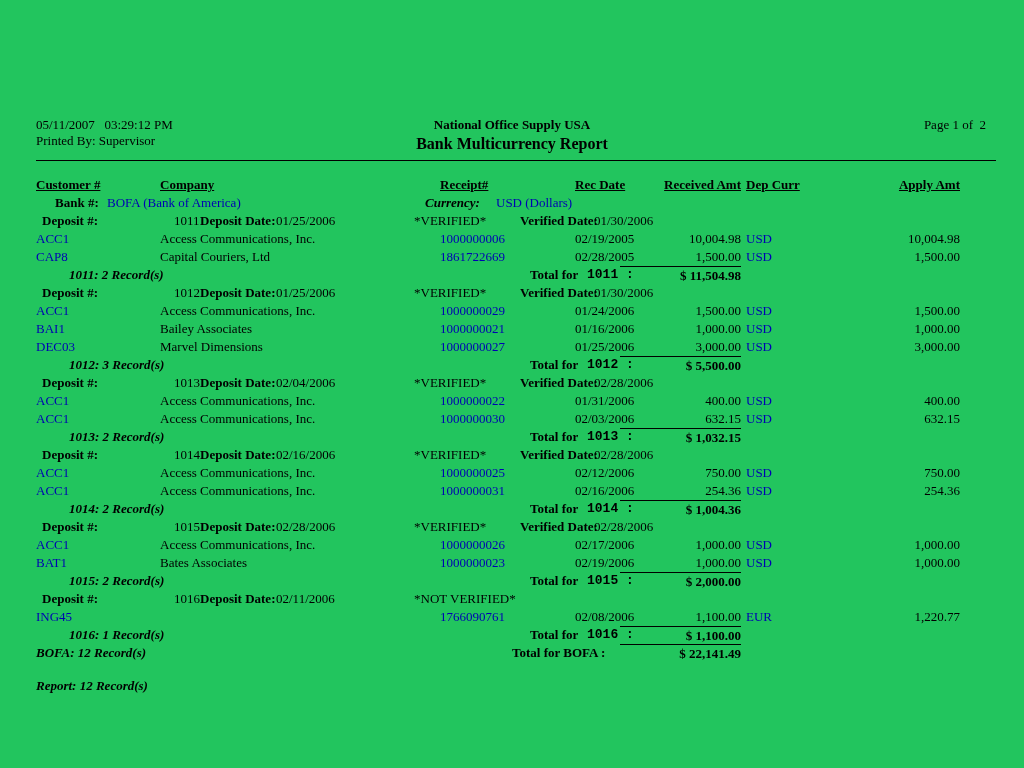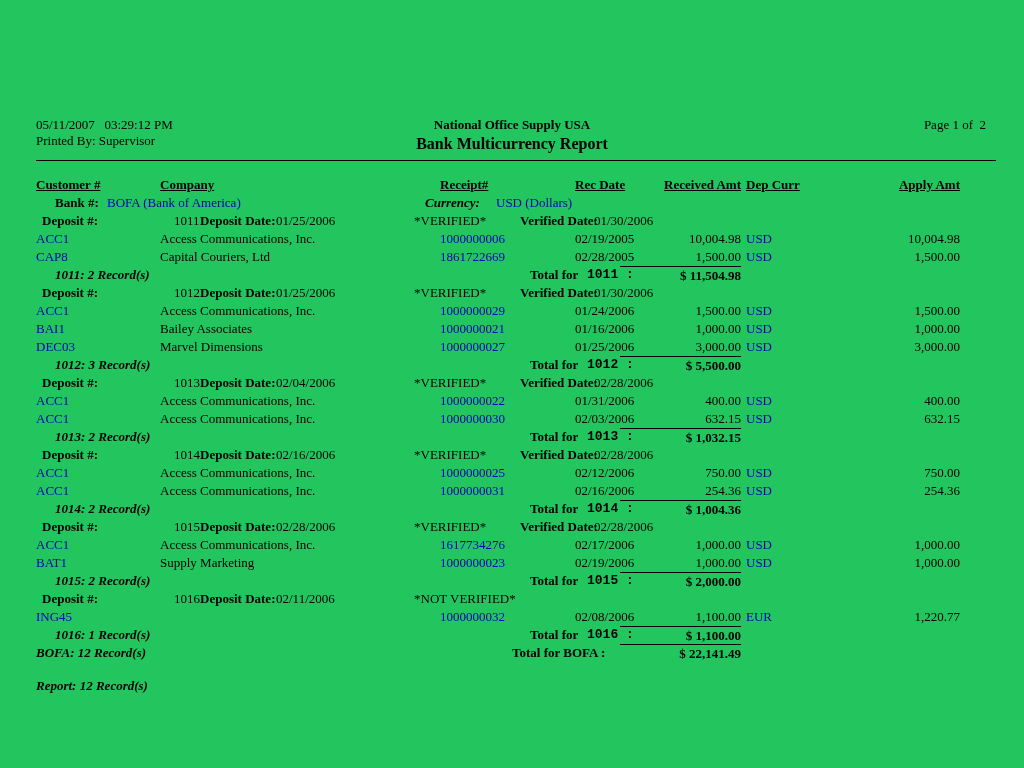--- a/index.html
+++ b/index.html
@@ -35,21 +35,21 @@
   .x-curval{left:496px;}
   
   .x-deplbl{left:42px;}
   .x-depnum{left:130px;margin-left:44px;}
   .x-ddlbl{left:200px;}
   .x-ddval{left:276px;}
   .x-flag{left:390px;margin-left:24px;}
   .x-vdlbl{left:520px;}
   .x-vdval{left:594px;}
   
-  .x-gcount{left:55px;}
+  .x-gcount{left:69px;}
   .x-tfor{left:530px;}
   .x-tkey{left:587px;font-family:Liberation Mono, monospace;}
   .x-tamt{left:620px;width:121px;text-align:right;border-top:1px solid #000;}
   .x-bcount{left:36px;}
   .x-btlabel{left:512px;}
   .report-count-row{margin-top:15px;}
 </style>
 </head>
 <body>
 
@@ -234,29 +234,29 @@
       <span class="x-depnum">1015</span>
       <span class="b x-ddlbl">Deposit Date:</span>
       <span class="x-ddval">02/28/2006</span>
       <span class="x-flag">*VERIFIED*</span>
       <span class="b x-vdlbl">Verified Date:</span>
       <span class="x-vdval">02/28/2006</span>
     </div>
     <div class="row">
       <span class="link x-cust">ACC1</span>
       <span class="x-comp">Access Communications, Inc.</span>
-      <span class="link x-rcpt">1617734276</span>
+      <span class="link x-rcpt">1000000026</span>
       <span class="x-rdate">02/17/2006</span>
       <span class="x-ramt">1,000.00</span>
       <span class="link x-curr">USD</span>
       <span class="x-aamt">1,000.00</span>
     </div>
     <div class="row">
       <span class="link x-cust">BAT1</span>
-      <span class="x-comp">Supply Marketing</span>
+      <span class="x-comp">Bates Associates</span>
       <span class="link x-rcpt">1000000023</span>
       <span class="x-rdate">02/19/2006</span>
       <span class="x-ramt">1,000.00</span>
       <span class="link x-curr">USD</span>
       <span class="x-aamt">1,000.00</span>
     </div>
     <div class="row">
       <span class="b i x-gcount">1015: 2 Record(s)</span>
       <span class="b x-tfor">Total for</span>
       <span class="b x-tkey">1015 :</span>
@@ -265,21 +265,21 @@
 
     <div class="row">
       <span class="b x-deplbl">Deposit #:</span>
       <span class="x-depnum">1016</span>
       <span class="b x-ddlbl">Deposit Date:</span>
       <span class="x-ddval">02/11/2006</span>
       <span class="x-flag">*NOT VERIFIED*</span>
     </div>
     <div class="row">
       <span class="link x-cust">ING45</span>
-      <span class="link x-rcpt">1000000032</span>
+      <span class="link x-rcpt">1766090761</span>
       <span class="x-rdate">02/08/2006</span>
       <span class="x-ramt">1,100.00</span>
       <span class="link x-curr">EUR</span>
       <span class="x-aamt">1,220.77</span>
     </div>
     <div class="row">
       <span class="b i x-gcount">1016: 1 Record(s)</span>
       <span class="b x-tfor">Total for</span>
       <span class="b x-tkey">1016 :</span>
       <span class="b x-tamt">$ 1,100.00</span>

